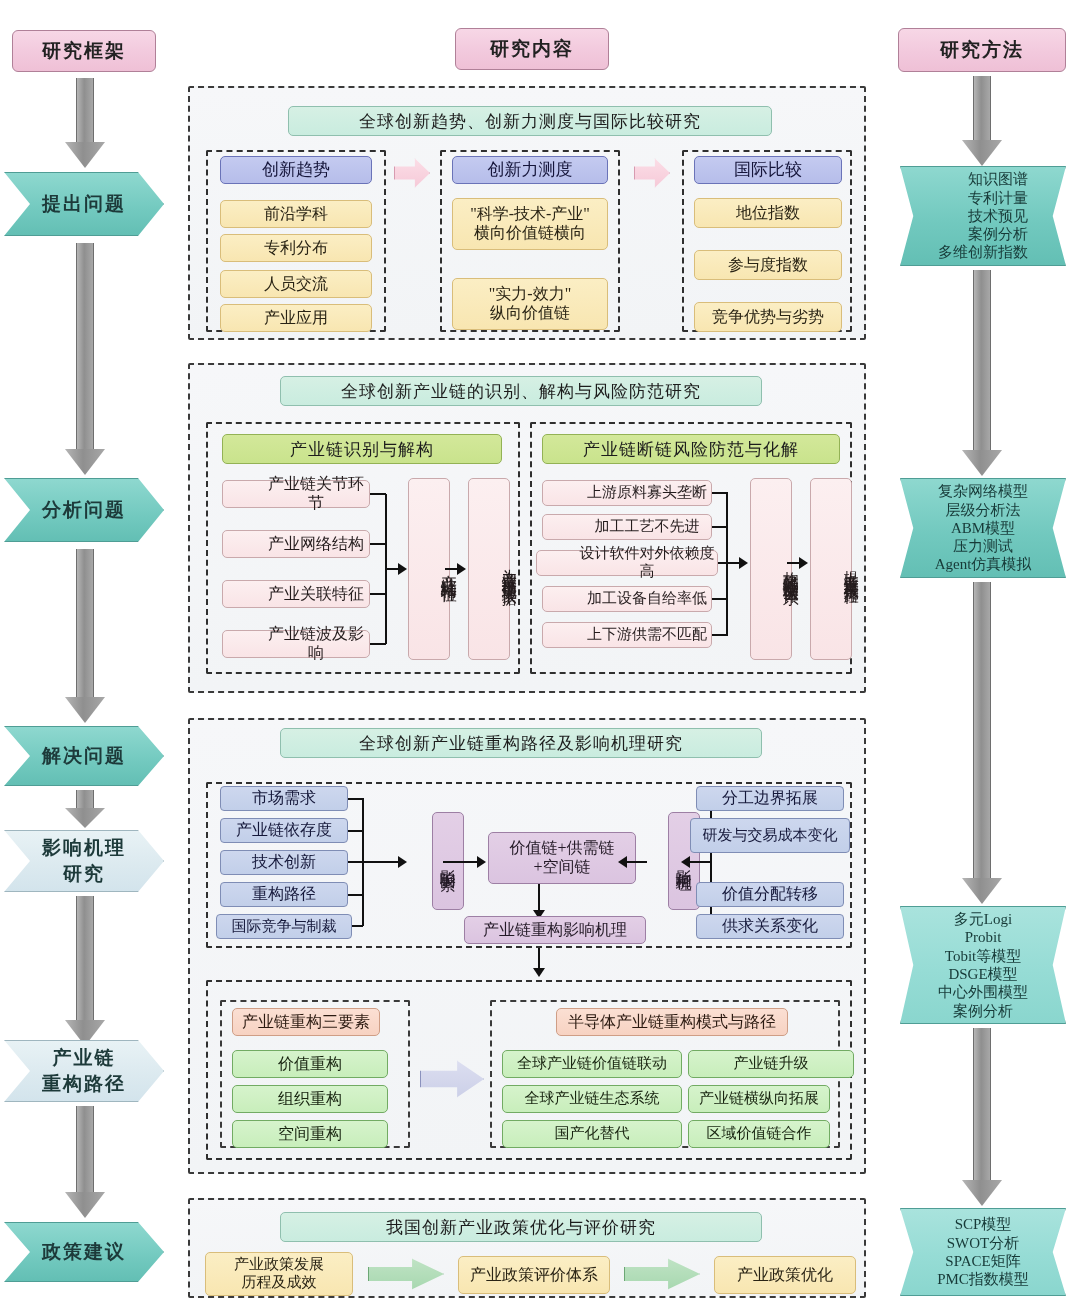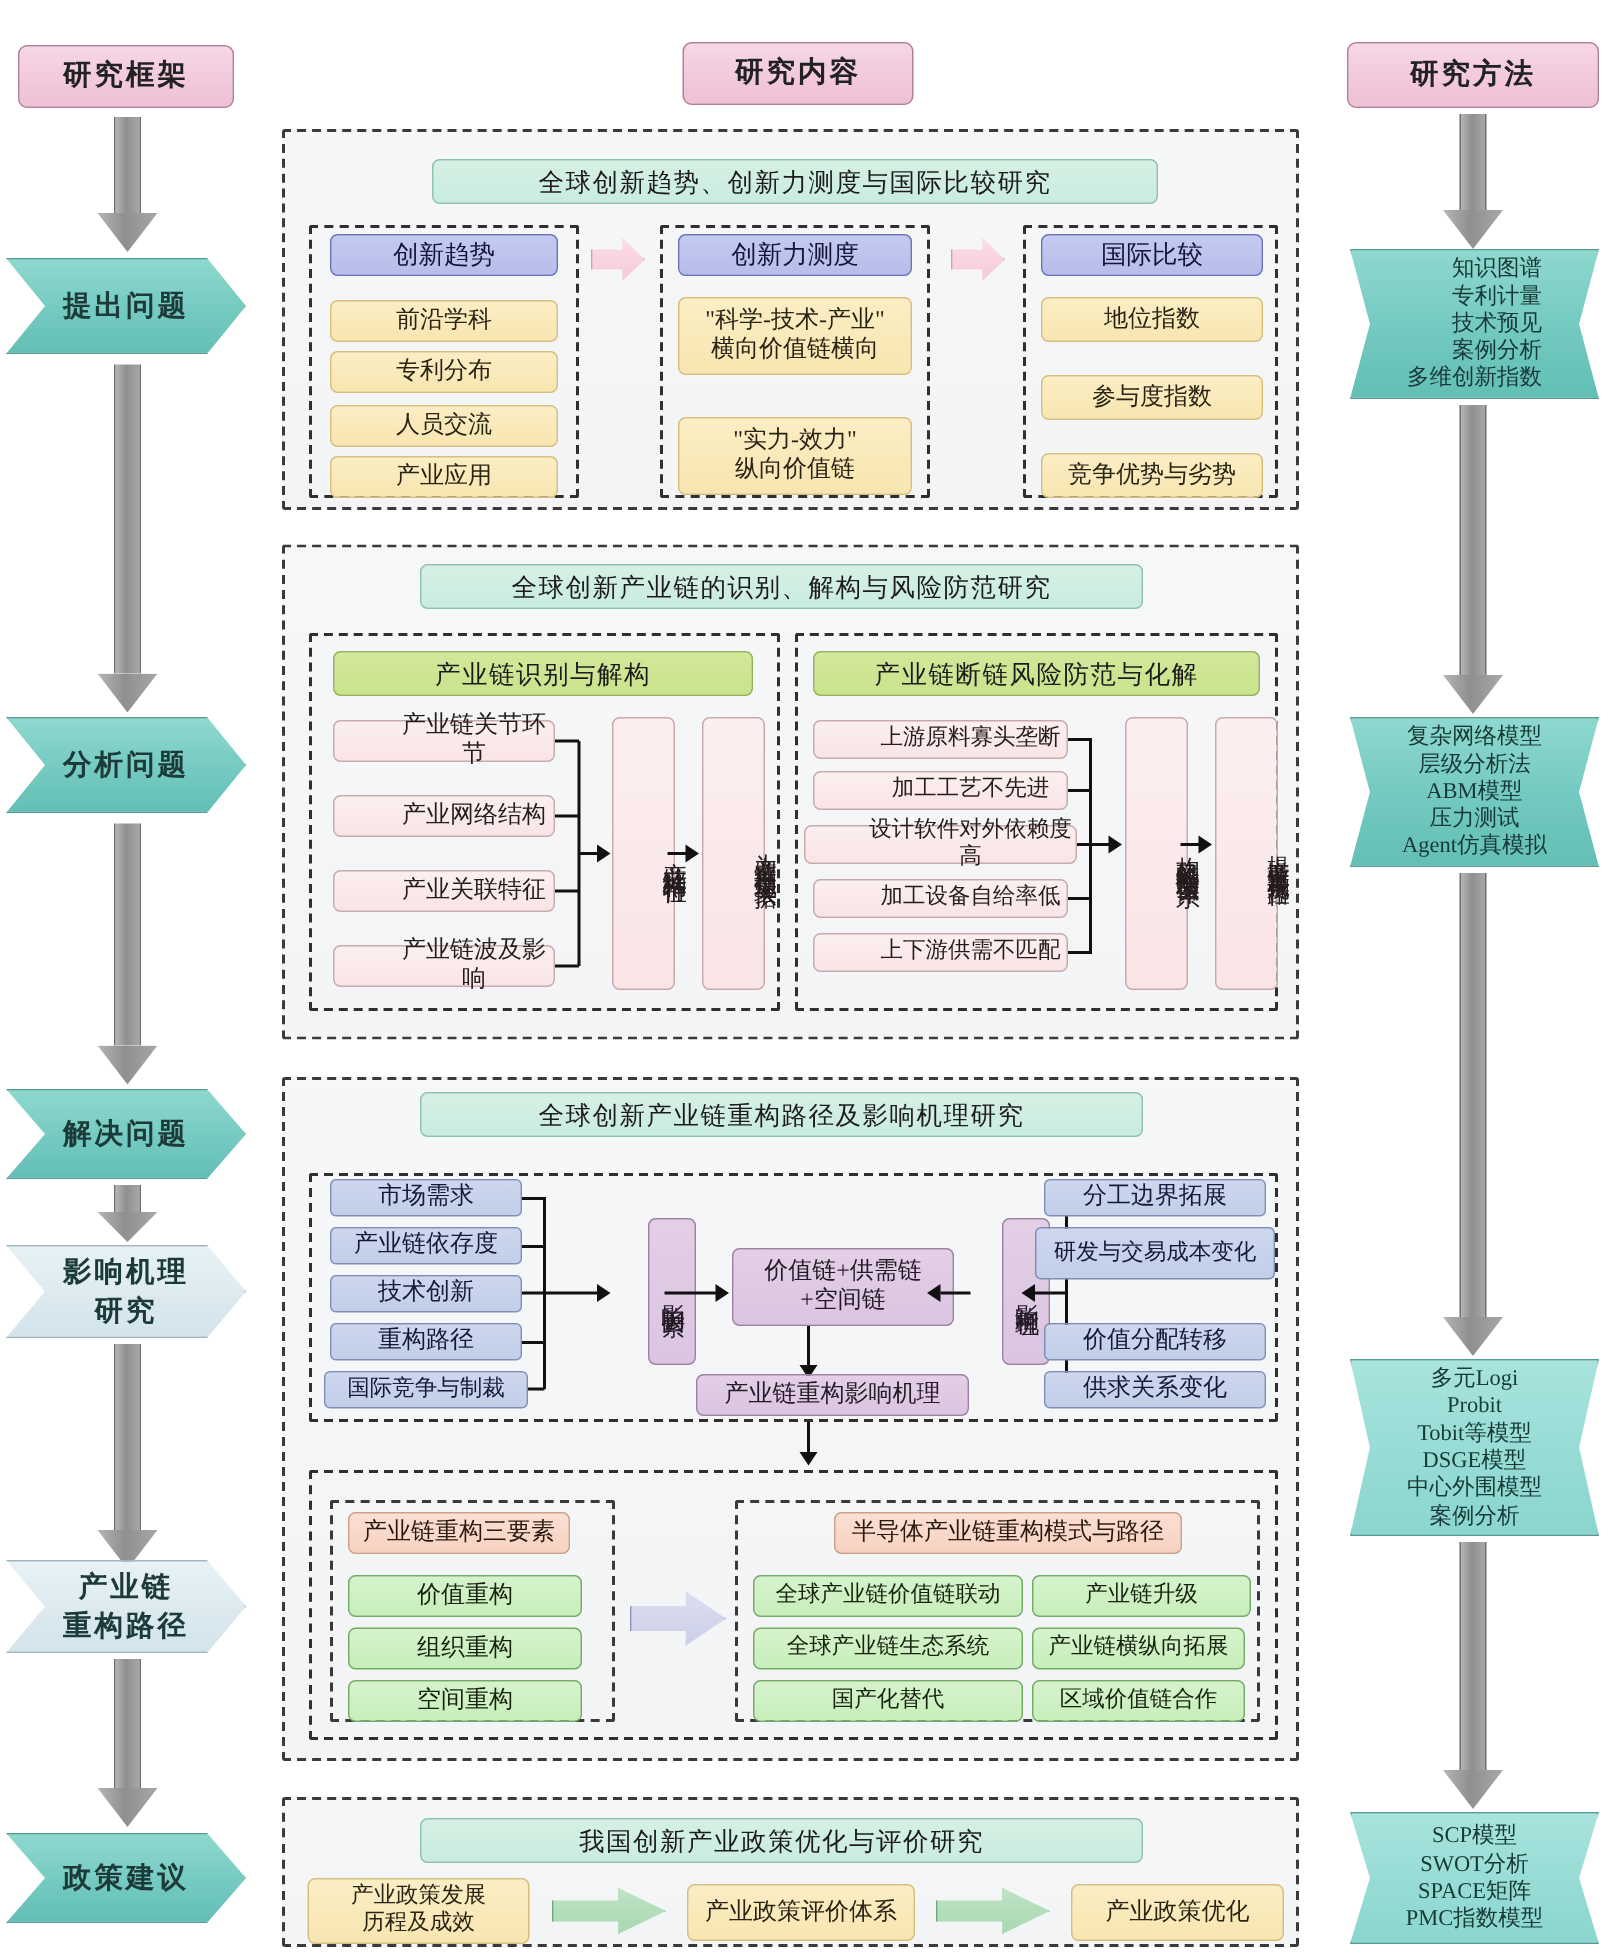--- a/index.html
+++ b/index.html
@@ -521,21 +521,21 @@
 
 <div class="bigarrow purple" style="left:420px;top:1060px;width:64px;height:38px;"></div>
 
 <div class="dash plain" style="left:490px;top:1000px;width:350px;height:148px;"></div>
 <div class="box salmon-cell" style="left:556px;top:1008px;width:232px;height:28px;">
   <span>半导体产业链重构模式与路径</span>
   </div>
 <div class="box green-cell" style="left:502px;top:1050px;width:180px;height:28px;font-size:15px;">
   <span>全球产业链价值链联动</span>
   </div>
-<div class="box green-cell" style="left:688px;top:1050px;width:146px;height:28px;font-size:15px;">
+<div class="box green-cell" style="left:688px;top:1050px;width:166px;height:28px;font-size:15px;">
   <span>产业链升级</span>
   </div>
 <div class="box green-cell" style="left:502px;top:1085px;width:180px;height:28px;font-size:15px;">
   <span>全球产业链生态系统</span>
   </div>
 <div class="box green-cell" style="left:688px;top:1085px;width:142px;height:28px;font-size:15px;">
   <span>产业链横纵向拓展</span>
   </div>
 <div class="box green-cell" style="left:502px;top:1120px;width:180px;height:28px;font-size:15px;">
   <span>国产化替代</span>

